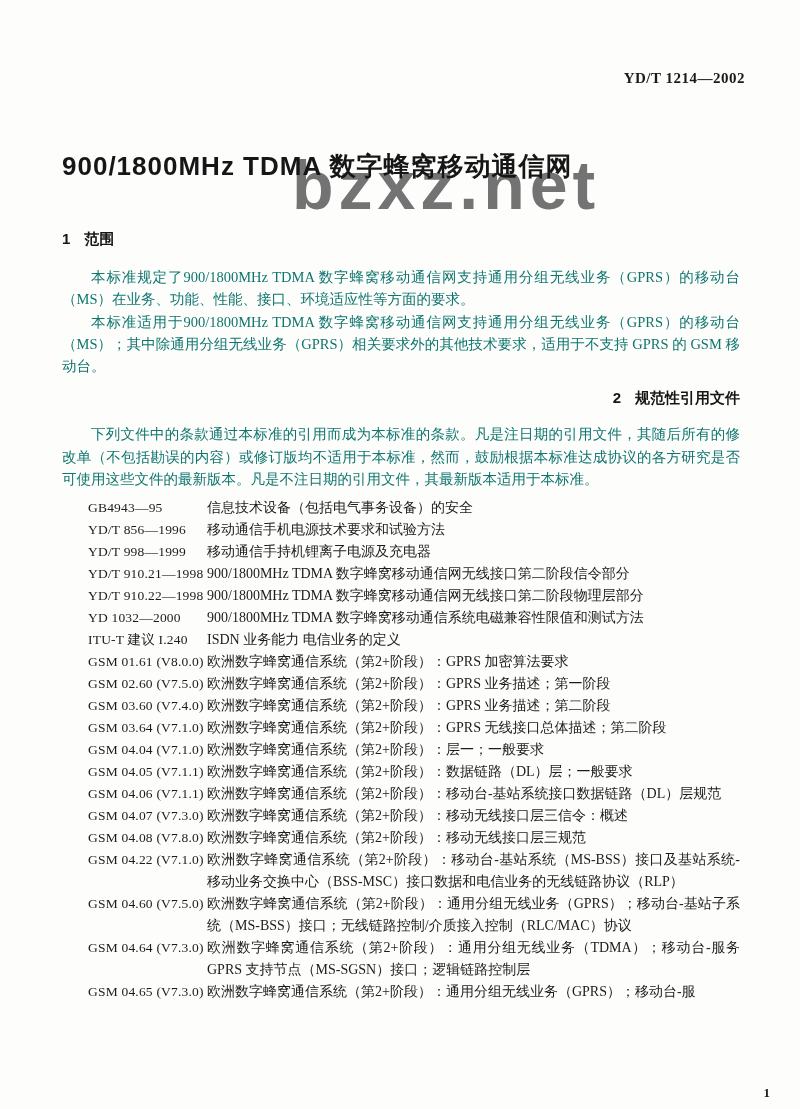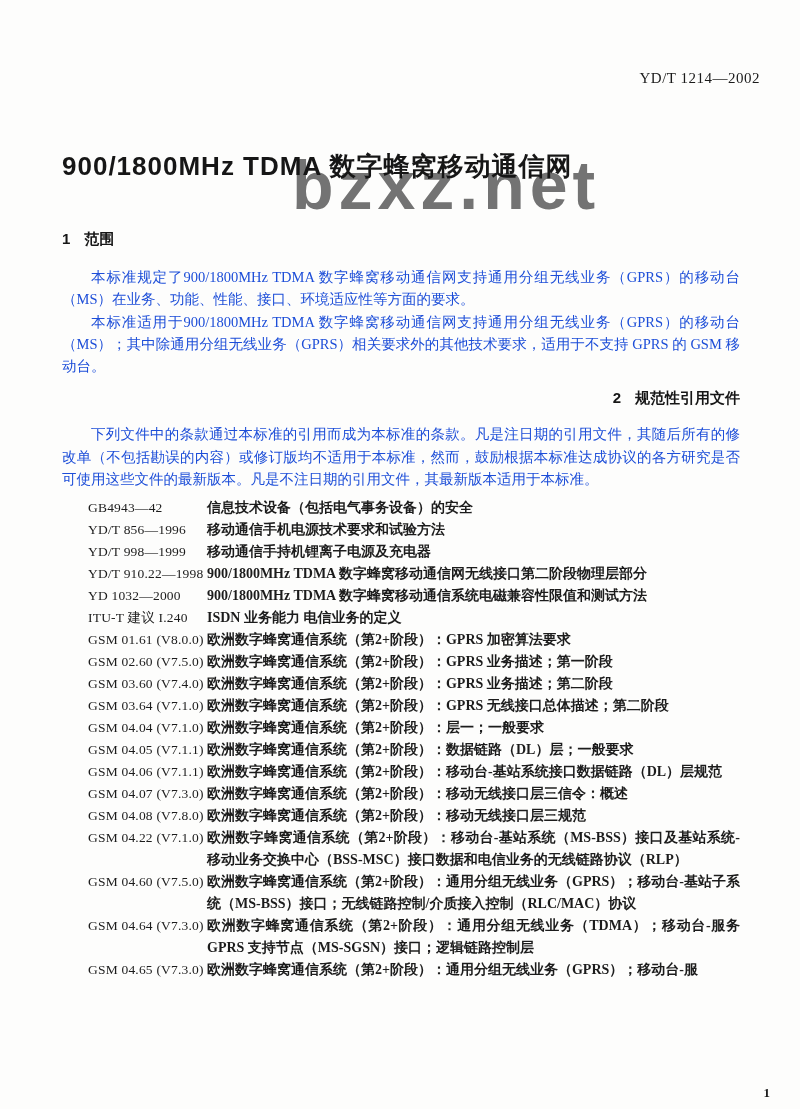--- a/index.html
+++ b/index.html
@@ -24,24 +24,24 @@
     font-family: "Liberation Sans", "DejaVu Sans", sans-serif;
     font-weight: bold;
     font-size: 68px;
     letter-spacing: 5px;
     color: #737373;
     user-select: none;
   }
   .doc-number {
     position: absolute;
     top: 70px;
-    right: 40px;
+    right: 55px;
     z-index: 2;
     font-size: 15px;
-    font-weight: normal;
+    font-weight: bold;
     letter-spacing: 0.5px;
     text-align: center;
   }
   .content {
     position: absolute;
     left: 62px;
     top: 0;
     width: 678px;
     z-index: 1;
   }
@@ -67,21 +67,21 @@
     margin-right: 14px;
   }
   .h-first  { margin-top: 42px; }
   .h-second { margin-top: 10px; text-align: right; }
   .body-par {
     margin: 0;
     font-size: 14.5px;
     line-height: 22.3px;
     text-align: justify;
     text-indent: 2em;
-    color: #1d4ed8;
+    color: #0f766e;
   }
   .par-lead   { margin-top: 16px; }
   .par-follow { margin-top: 0; }
   .par-ref    { margin-top: 14px; }
   .ref-list {
     margin-top: 7px;
     padding-left: 26px;
     font-size: 14px;
     line-height: 22px;
     color: #1c1c1c;
@@ -92,21 +92,20 @@
   }
   .ref-code {
     flex: 0 0 119px;
     white-space: nowrap;
     font-size: 13.5px;
     letter-spacing: 0.2px;
   }
   .ref-title {
     flex: 1 1 auto;
     text-align: justify;
-    font-weight: bold;
   }
   .page-number {
     position: absolute;
     right: 30px;
     bottom: 8px;
     z-index: 2;
     font-size: 13px;
     font-weight: bold;
   }
 </style>
@@ -133,32 +132,36 @@
     <p class="body-par par-follow">本标准适用于900/1800MHz TDMA 数字蜂窝移动通信网支持通用分组无线业务（GPRS）的移动台（MS）；其中除通用分组无线业务（GPRS）相关要求外的其他技术要求，适用于不支持 GPRS 的 GSM 移动台。</p>
 
     <div class="clause-heading h-second">
       <span class="clause-num">2</span><span>规范性引用文件</span>
     </div>
 
     <p class="body-par par-ref">下列文件中的条款通过本标准的引用而成为本标准的条款。凡是注日期的引用文件，其随后所有的修改单（不包括勘误的内容）或修订版均不适用于本标准，然而，鼓励根据本标准达成协议的各方研究是否可使用这些文件的最新版本。凡是不注日期的引用文件，其最新版本适用于本标准。</p>
 
     <div class="ref-list" id="ref-list">
         <div class="ref-row">
-          <span class="ref-code">GB4943—42</span>
+          <span class="ref-code">GB4943—95</span>
           <span class="ref-title">信息技术设备（包括电气事务设备）的安全</span>
         </div>
         <div class="ref-row">
           <span class="ref-code">YD/T 856—1996</span>
           <span class="ref-title">移动通信手机电源技术要求和试验方法</span>
         </div>
         <div class="ref-row">
           <span class="ref-code">YD/T 998—1999</span>
           <span class="ref-title">移动通信手持机锂离子电源及充电器</span>
         </div>
         <div class="ref-row">
+          <span class="ref-code">YD/T 910.21—1998</span>
+          <span class="ref-title">900/1800MHz TDMA 数字蜂窝移动通信网无线接口第二阶段信令部分</span>
+        </div>
+        <div class="ref-row">
           <span class="ref-code">YD/T 910.22—1998</span>
           <span class="ref-title">900/1800MHz TDMA 数字蜂窝移动通信网无线接口第二阶段物理层部分</span>
         </div>
         <div class="ref-row">
           <span class="ref-code">YD 1032—2000</span>
           <span class="ref-title">900/1800MHz TDMA 数字蜂窝移动通信系统电磁兼容性限值和测试方法</span>
         </div>
         <div class="ref-row">
           <span class="ref-code">ITU-T 建议 I.240</span>
           <span class="ref-title">ISDN 业务能力 电信业务的定义</span>

